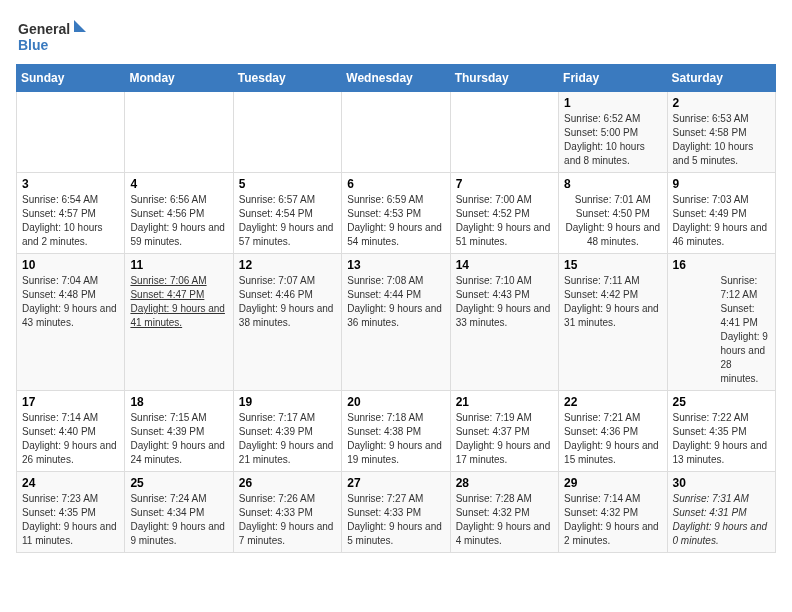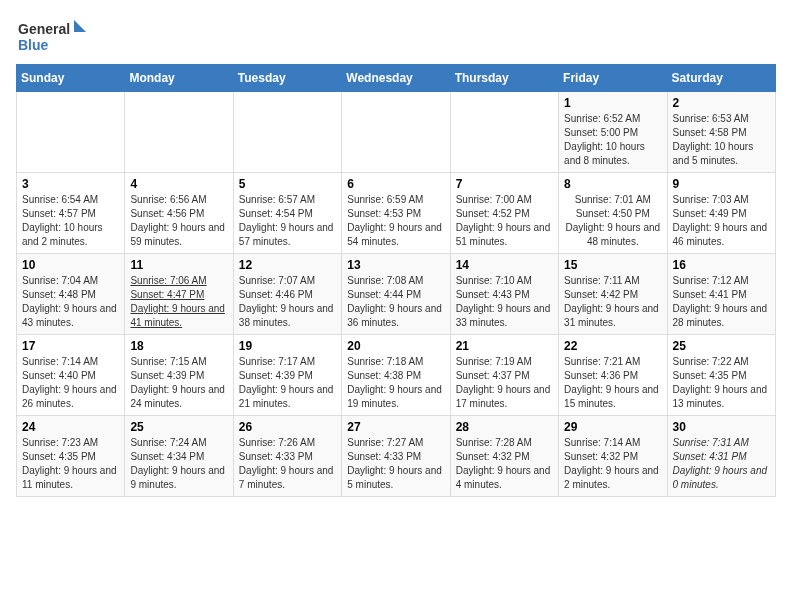--- a/index.html
+++ b/index.html
@@ -202,21 +202,21 @@
 Daylight: 9 hours and 33 minutes.</div>
         </td>
         <td>
           <span class="day-number">15</span>
           <div class="day-info" style="white-space: pre-line;">Sunrise: 7:11 AM
 Sunset: 4:42 PM
 Daylight: 9 hours and 31 minutes.</div>
         </td>
         <td>
           <span class="day-number">16</span>
-          <div class="day-info" style="white-space: pre-line;">Sunrise: 7:12 AM
+          <div class="day-info" style="white-space: pre-line; margin-left: 48px;">Sunrise: 7:12 AM
 Sunset: 4:41 PM
 Daylight: 9 hours and 28 minutes.</div>
         </td>
       </tr>
       <tr>
         <td>
           <span class="day-number">17</span>
           <div class="day-info" style="white-space: pre-line;">Sunrise: 7:14 AM
 Sunset: 4:40 PM
 Daylight: 9 hours and 26 minutes.</div>

